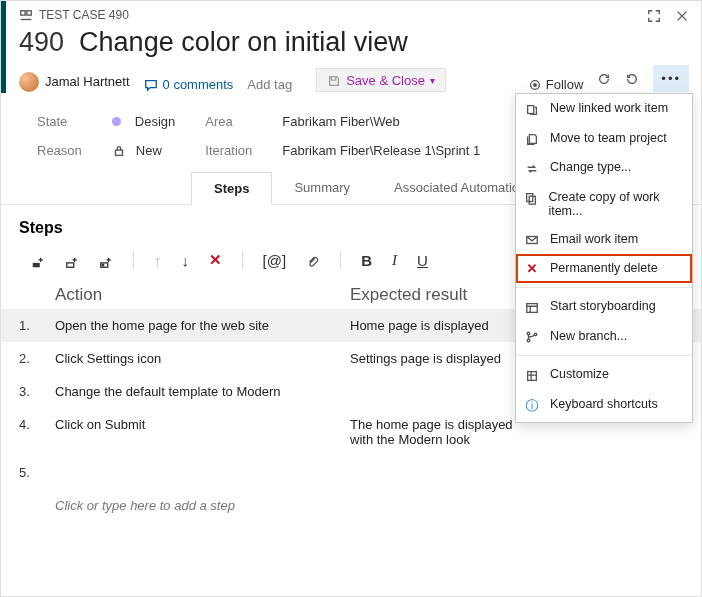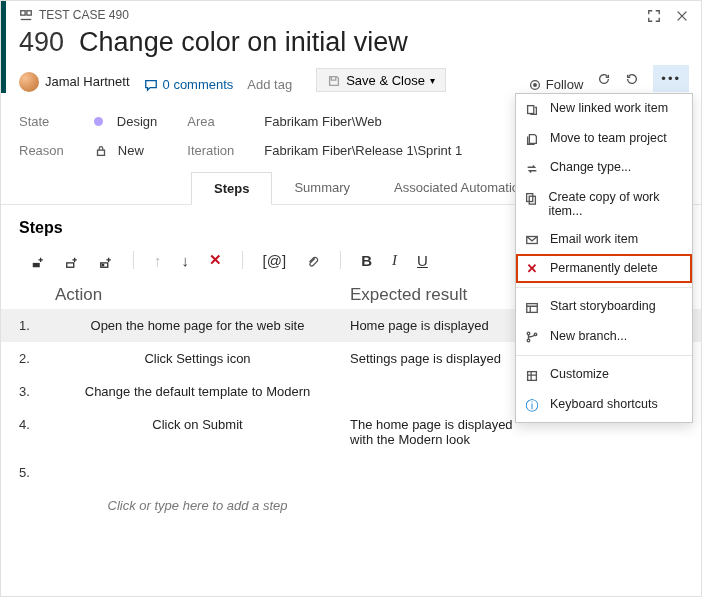--- a/index.html
+++ b/index.html
@@ -10,25 +10,25 @@
   .title-row .left { display: flex; align-items: center; gap: 6px; }
   .ctrl-icons { display: flex; gap: 14px; color: #333; font-size: 14px; }
   .ctrl-icons span { cursor: pointer; }
   .big-title { font-size: 27px; font-weight: 400; margin: 4px 0 6px 0; color: #222; }
   .big-title .num { color: #333; }
   .meta-row { display: flex; align-items: flex-end; gap: 14px; font-size: 13px; padding: 4px 0 10px 0; position: relative; }
   .avatar { width: 20px; height: 20px; border-radius: 50%; background: radial-gradient(circle at 30% 30%, #f8c090, #c07030); display: inline-block; vertical-align: middle; }
   .assignee { display: flex; align-items: center; gap: 6px; color: #222; }
   .comments { display: flex; align-items: center; gap: 5px; color: #005a9e; }
   .add-tag { color: #7a7a7a; font-size: 13px; }
-  .save-btn { background: #f3f3f3; color: #000000; border: 1px solid #e0e0e0; padding: 3px 10px; font-size: 13px; display: flex; align-items: center; gap: 5px; margin-left: 10px; }
+  .save-btn { background: #f3f3f3; color: #a21caf; border: 1px solid #e0e0e0; padding: 3px 10px; font-size: 13px; display: flex; align-items: center; gap: 5px; margin-left: 10px; }
   .right-tools { position: absolute; right: 0; top: 0; display: flex; align-items: center; gap: 14px; color: #333; font-size: 13px; }
   .right-tools .follow { display: flex; align-items: center; gap: 4px; margin-top: 12px; }
   .ellipsis-btn { background: #deecf9; padding: 6px 8px; letter-spacing: 2px; color: #333; cursor: pointer; }
-  .fields { display: flex; padding: 12px 18px 0 18px; gap: 30px; font-size: 13px; color: #333; }
+  .fields { display: flex; padding: 12px 18px 0 36px; gap: 30px; font-size: 13px; color: #333; }
   .fields .col { display: flex; flex-direction: column; gap: 14px; }
   .fields .label { color: #7a7a7a; display: inline-block; }
   .fields .row { display: flex; align-items: center; gap: 10px; }
   .state-dot { width: 9px; height: 9px; border-radius: 50%; background: #b4a0ff; display: inline-block; margin-right: 4px; }
   .lock { color: #888; }
   .tabs { display: flex; margin: 14px 0 0 190px; font-size: 13px; }
   .tab { padding: 8px 22px; color: #666; cursor: pointer; }
   .tab.active { border: 1px solid #ddd; border-bottom: 1px solid #fff; color: #222; font-weight: 600; }
   .divider { border-top: 1px solid #e5e5e5; margin-top: -1px; }
   .steps-header { font-size: 16px; font-weight: 600; padding: 14px 18px 10px; }
@@ -39,21 +39,21 @@
   .toolbar .bold { font-weight: bold; }
   .toolbar .italic { font-style: italic; font-family: Georgia, serif; }
   .toolbar .under { text-decoration: underline; }
   .step-cols { display: flex; padding: 4px 18px; font-size: 17px; color: #555; }
   .step-cols .c1 { width: 36px; }
   .step-cols .c2 { width: 295px; }
   .step-cols .c3 { flex: 1; }
   .step-row { display: flex; padding: 9px 18px; font-size: 13px; color: #222; align-items: flex-start; }
   .step-row.sel { background: #f0f0f0; }
   .step-row .num { width: 36px; color: #333; }
-  .step-row .act { width: 295px; padding-right: 10px; text-align: center; }
+  .step-row .act { width: 295px; padding-right: 10px; }
   .step-row .exp { flex: 1; padding-right: 170px; }
   .step-row.placeholder .act { font-style: italic; color: #777; }
   
   .menu { position: absolute; right: 8px; top: 92px; width: 178px; background: #fff; border: 1px solid #c8c8c8; box-shadow: 0 4px 12px rgba(0,0,0,.15); font-size: 12.5px; z-index: 10; }
   .menu-item { display: flex; align-items: flex-start; gap: 10px; padding: 7px 10px 7px 8px; cursor: pointer; color: #222; }
   .menu-item .mi { width: 16px; text-align: center; color: #444; font-size: 13px; }
   .menu-item.highlight { outline: 2px solid #d83b01; outline-offset: -2px; }
   .menu-item.highlight .mi { color: #c50f1f; font-weight: bold; }
   .menu-sep { height: 1px; background: #e5e5e5; margin: 4px 0; }
   svg.ico { width: 14px; height: 14px; stroke: #555; stroke-width: 1.5; fill: none; vertical-align: middle; }

